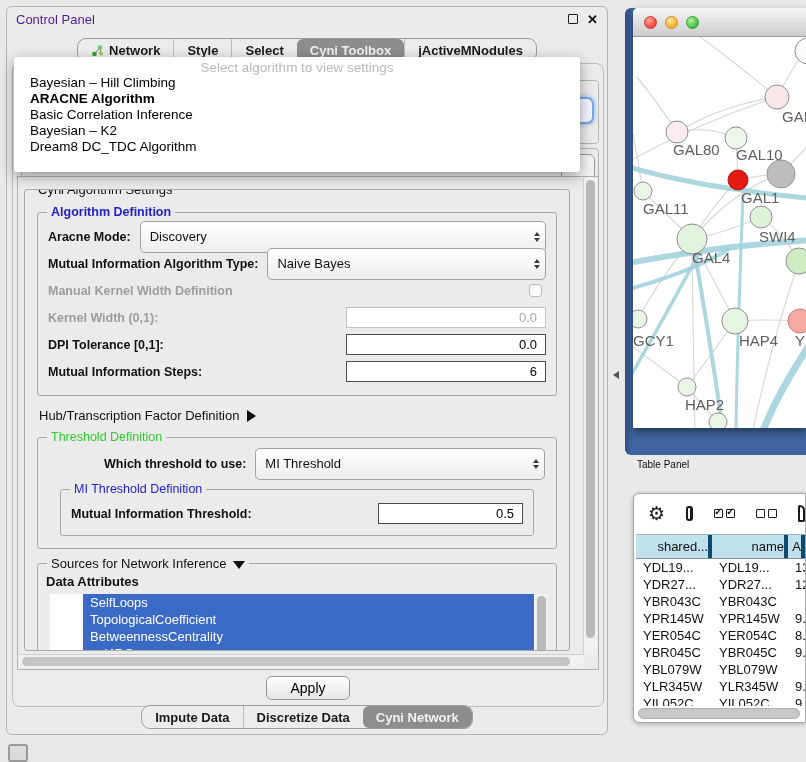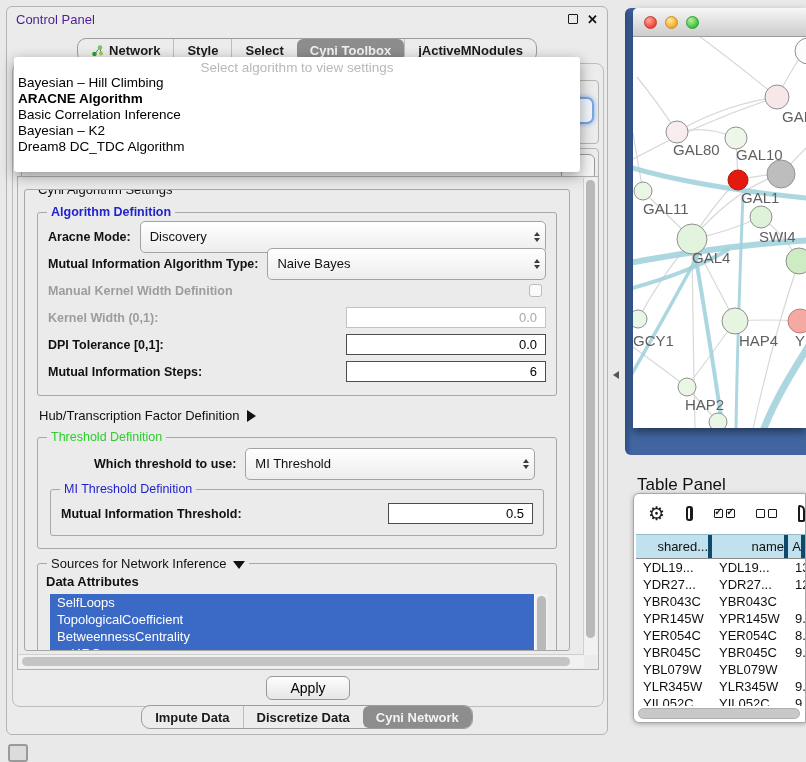--- a/index.html
+++ b/index.html
@@ -34,21 +34,21 @@
   .frag-combo-focus { position:absolute; left:561px; top:33px; width:20px; height:27px;
     border:2px solid #7aa6df; border-radius:0 7px 7px 0; background:#f2f6fc;
     box-shadow:0 0 5px #7fabe4; }
   .frag-field { position:absolute; left:548px; top:90px; width:34px; height:26px;
     border:1px solid #9a9a9a; border-radius:6px; background:#f4f4f4; }
 
   
   .algo-popup { position:absolute; left:14px; top:57px; width:566px; height:115px; z-index:20;
     background:#ffffff; border-radius:3px; box-shadow:0 4px 14px rgba(0,0,0,0.38); }
   .algo-placeholder { text-align:center; color:#b8b8b8; font-size:13.5px; padding-top:3px; }
-  .algo-item { font-size:13.5px; line-height:16px; padding-left:4px; color:#000; cursor:pointer; }
+  .algo-item { font-size:13.5px; line-height:16px; padding-left:16px; color:#000; cursor:pointer; }
   .algo-item.selected { font-weight:bold; }
 
   
   .settings-scroll { position:absolute; left:4px; top:112px; width:582px; height:494px;
     background:#ebebeb; border:1px solid #b0b0b0; }
   .vscroll { position:absolute; right:1px; top:1px; width:14px; height:477px;
     background:#f1f1f1; border-left:1px solid #cfcfcf; }
   .vscroll .thumb { position:absolute; left:2px; top:2px; width:9px; height:458px;
     background:#b9b9b9; border-radius:5px; }
   .hscroll { position:absolute; left:1px; bottom:1px; height:14px; width:565px;
@@ -86,26 +86,26 @@
   .numfield.disabled { border:1px solid #c2c2c2; color:#a8a8a8; }
   .checkbox { width:13px; height:13px; border:1.5px solid #bcbcbc; border-radius:3px;
     background:#fafafa; margin-left:auto; margin-right:4px; }
 
   .hub-row { margin:12px 6px 6px; font-size:13px; font-weight:500; color:#111; display:flex; align-items:center; }
   .tri-right { width:0; height:0; border-top:6px solid transparent; border-bottom:6px solid transparent;
     border-left:9px solid #111; margin-left:8px; }
   .tri-down { width:0; height:0; border-left:6px solid transparent; border-right:6px solid transparent;
     border-top:8px solid #111; display:inline-block; margin-left:6px; vertical-align:middle; }
 
-  .threshold-group { margin:14px 4px 0; padding:12px 10px 8px; }
+  .threshold-group { margin:14px 4px 0; padding:12px 20px 8px; }
   .mi-group { margin:12px 2px 4px; padding:10px 10px 8px; }
 
   .sources-group { margin:14px 4px 0; padding:8px 8px 2px; height:118px; }
   .attr-label { font-size:13px; font-weight:700; margin:2px 0 5px; }
-  .attr-list { position:relative; background:#ffffff; height:72px; overflow:hidden; margin-left:4px; }
+  .attr-list { position:relative; background:#ffffff; height:72px; overflow:hidden; margin-left:4px;padding-left:33px; }
   .attr-item { height:17px; line-height:17px; font-size:13px; color:#fff; background:#3b69c6;
     padding-left:7px; width:calc(100% - 14px); cursor:pointer; }
   .attr-scroll { position:absolute; right:0; top:0; width:13px; height:100%; background:#f0f0f0; }
   .attr-scroll .thumb { position:absolute; left:2px; top:2px; width:9px; height:60px; background:#b9b9b9; border-radius:5px; }
 
   .apply-row { position:absolute; left:0; top:612px; width:100%; display:flex; justify-content:center; }
   .apply-btn { font-size:14px; padding:3px 23px; border:1px solid #979797; border-radius:6px;
     background:linear-gradient(#fdfdfd,#e6e6e6); cursor:pointer; font-family:"Liberation Sans",sans-serif; }
 
   .bottom-tabbar { position:absolute; left:0; bottom:5px; width:100%; display:flex; justify-content:center; }
@@ -122,21 +122,21 @@
   .light.yellow { background:radial-gradient(circle at 35% 30%, #ffe7a3, #f5a923 72%); border:1px solid #cd8d20; }
   .light.green { background:radial-gradient(circle at 35% 30%, #b9f0a3, #3dbf3d 72%); border:1px solid #2f9e2f; }
   .net-canvas { position:relative; width:173px; height:391px; }
 
   
   .split-arrow { position:absolute; left:613px; top:371px; width:0; height:0;
     border-top:4px solid transparent; border-bottom:4px solid transparent; border-right:6px solid #555; }
 
   
   .table-region { position:absolute; left:610px; top:455px; width:196px; height:307px; }
-  .tp-label { position:absolute; left:27px; top:20px; font-size:17px; color:#111; }
+  .tp-label { position:absolute; left:27px; top:4px; font-size:10px; color:#111; }
   .tp-window { position:absolute; left:23px; top:38px; width:173px; height:230px; background:#fff;
     border:1px solid #a8a8a8; border-radius:6px 0 0 6px; box-shadow:0 1px 5px rgba(0,0,0,0.28); overflow:hidden; }
   .tp-toolbar { height:38px; display:flex; align-items:center; gap:21px; padding-left:14px; }
   .gear-glyph { font-size:19px; color:#1a1a1a; line-height:1; cursor:pointer; }
   .split-icon { width:17px; height:15px; border:2px solid #1a1a1a; border-radius:3px; position:relative; cursor:pointer; }
   .split-icon::after { content:""; position:absolute; left:50%; top:0; width:2px; height:100%; background:#1a1a1a; }
   .cb-pair { display:flex; gap:3px; cursor:pointer; }
   .cb { width:9px; height:9px; border:1.6px solid #1a1a1a; border-radius:1px; position:relative; }
   .cb.checked::after { content:"✓"; position:absolute; left:-1px; top:-4px; font-size:10px; font-weight:bold; color:#1a1a1a; }
   .doc-icon { width:15px; height:17px; border:2px solid #1a1a1a; border-radius:2px 6px 2px 2px; cursor:pointer; }

